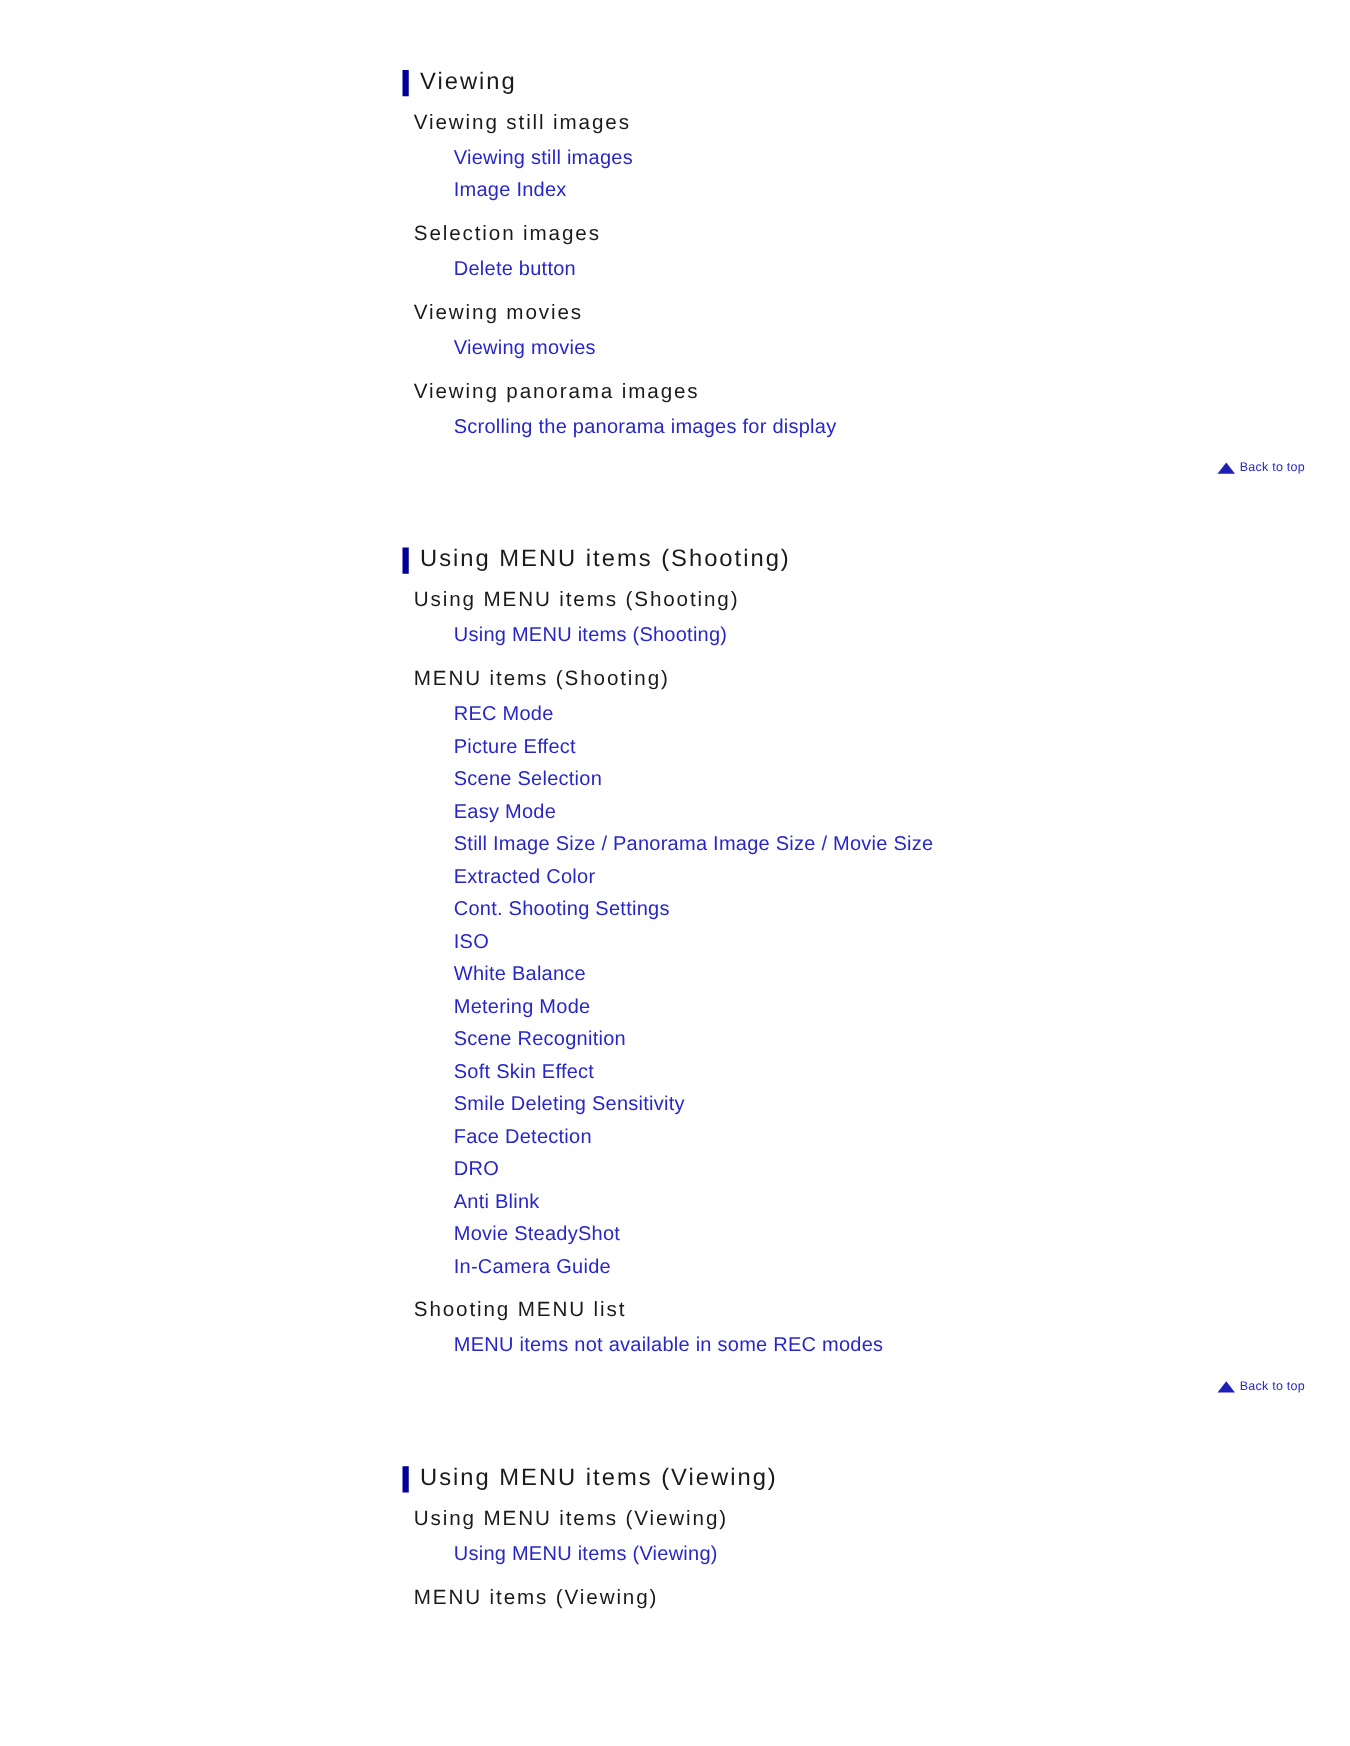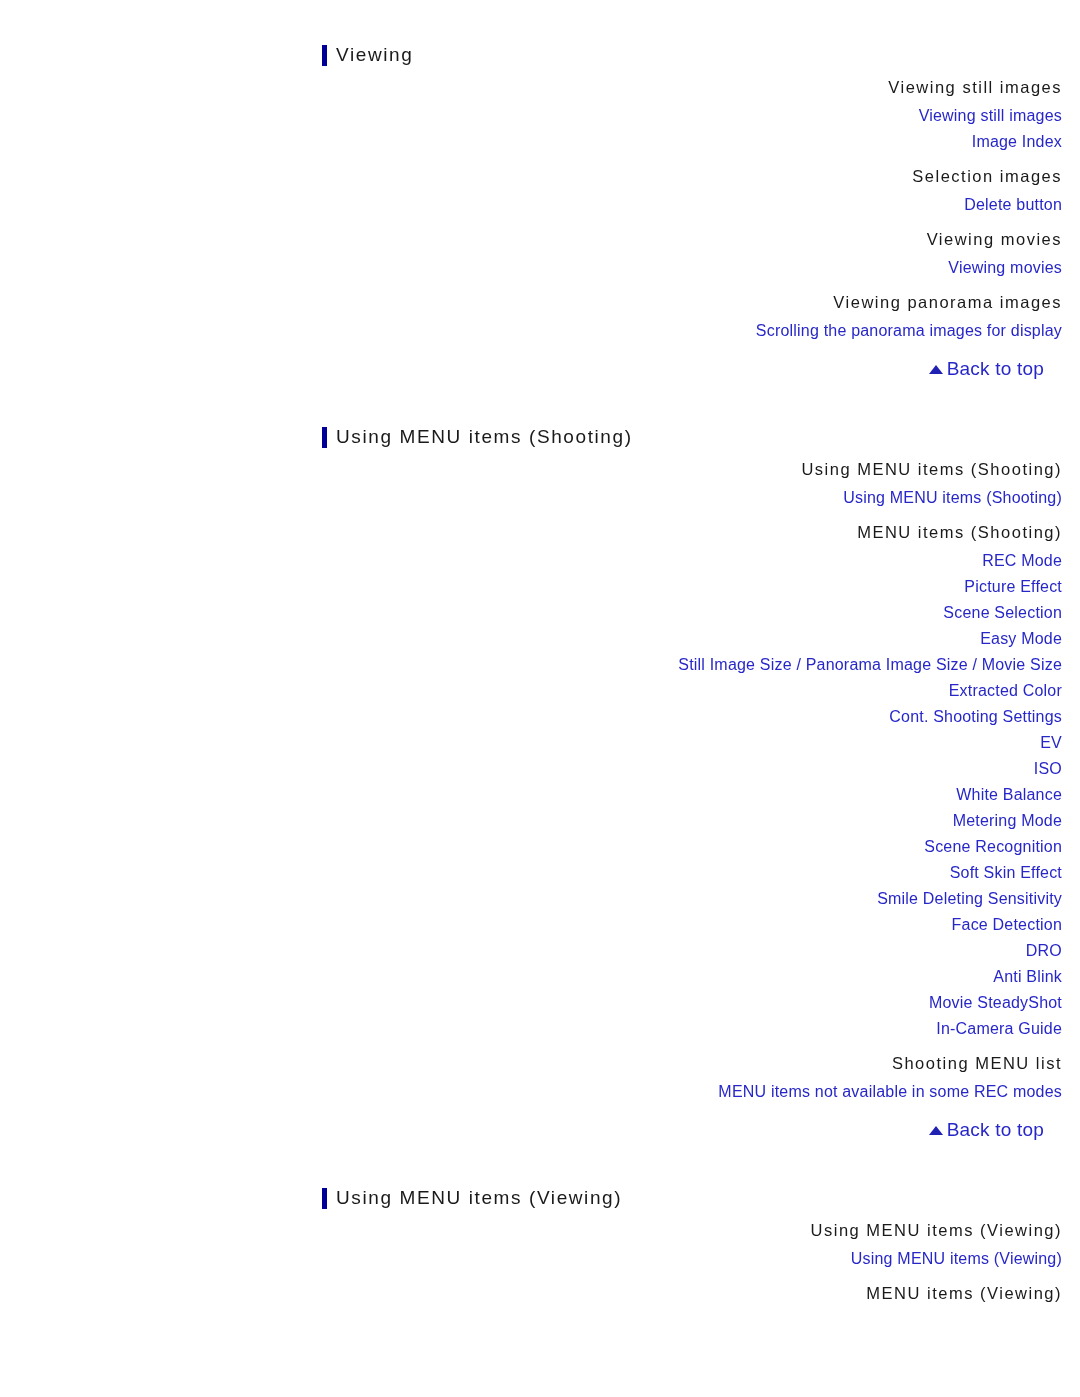--- a/index.html
+++ b/index.html
@@ -18,23 +18,22 @@
   .page {
     position: relative;
     width: 1080px;
     height: 1397px;
     box-sizing: border-box;
   }
 
   .content {
     position: absolute;
     left: 322px;
-    top: 0;
+    top: 11px;
     width: 740px;
-    text-align: right;
   }
 
   
   .section-title {
     display: flex;
     align-items: center;
     font-size: 19px;
     color: #1a1a1a;
     letter-spacing: 1.6px;
     font-weight: normal;
@@ -90,21 +89,21 @@
   
   .gap-sub     { height: 11px; }
   .gap-section { height: 48px; }
 
   
   .back-to-top {
     position: absolute;
     right: 18px;
     display: flex;
     align-items: center;
-    font-size: 19px;
+    font-size: 10px;
     color: #2727c9;
     text-decoration: none;
     letter-spacing: 0.2px;
     white-space: nowrap;
     cursor: pointer;
   }
   .btt-tri {
     width: 0;
     height: 0;
     border-left: 7px solid transparent;
@@ -175,21 +174,20 @@
         <div class="sub-title">MENU items (Shooting)</div>
         <div style="height: 6px;"></div>
         <ul class="link-list">
           <li class="link-item"><a class="lk" href="#">REC Mode</a></li>
           <li class="link-item"><a class="lk" href="#">Picture Effect</a></li>
           <li class="link-item"><a class="lk" href="#">Scene Selection</a></li>
           <li class="link-item"><a class="lk" href="#">Easy Mode</a></li>
           <li class="link-item"><a class="lk" href="#">Still Image Size / Panorama Image Size / Movie Size</a></li>
           <li class="link-item"><a class="lk" href="#">Extracted Color</a></li>
           <li class="link-item"><a class="lk" href="#">Cont. Shooting Settings</a></li>
-          <li class="link-item"><a class="lk" href="#">EV</a></li>
           <li class="link-item"><a class="lk" href="#">ISO</a></li>
           <li class="link-item"><a class="lk" href="#">White Balance</a></li>
           <li class="link-item"><a class="lk" href="#">Metering Mode</a></li>
           <li class="link-item"><a class="lk" href="#">Scene Recognition</a></li>
           <li class="link-item"><a class="lk" href="#">Soft Skin Effect</a></li>
           <li class="link-item"><a class="lk" href="#">Smile Deleting Sensitivity</a></li>
           <li class="link-item"><a class="lk" href="#">Face Detection</a></li>
           <li class="link-item"><a class="lk" href="#">DRO</a></li>
           <li class="link-item"><a class="lk" href="#">Anti Blink</a></li>
           <li class="link-item"><a class="lk" href="#">Movie SteadyShot</a></li>

